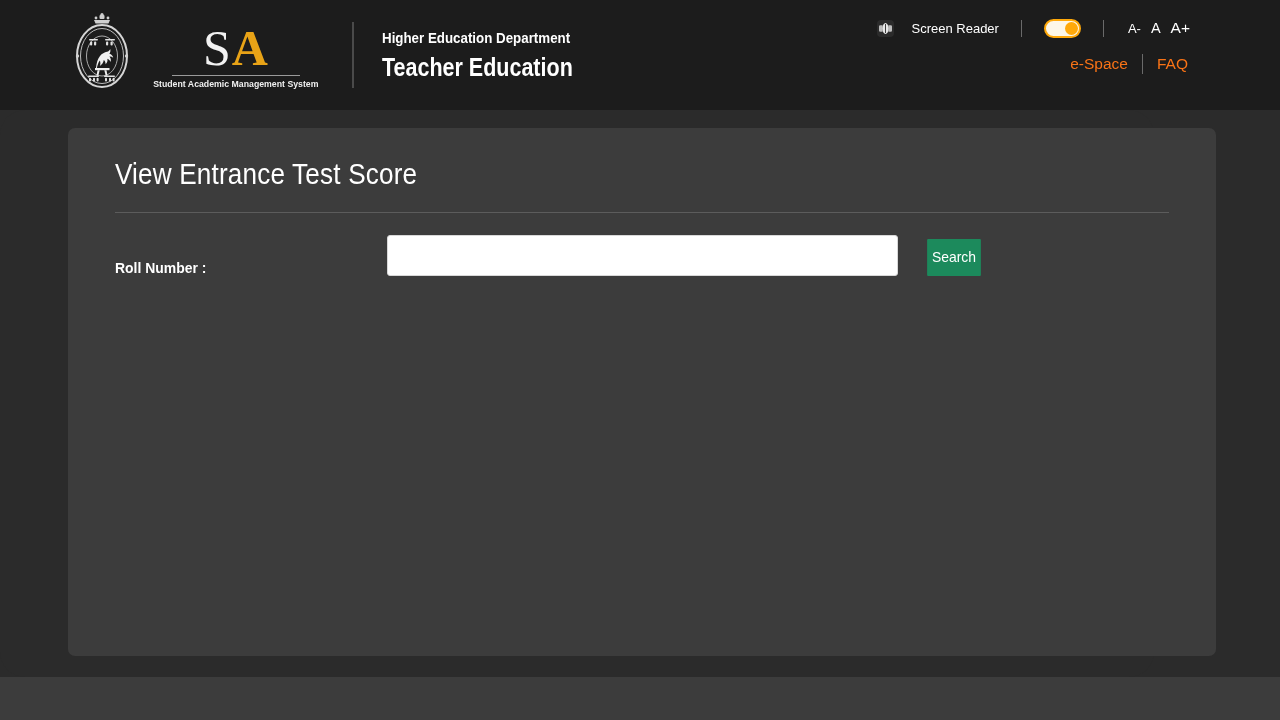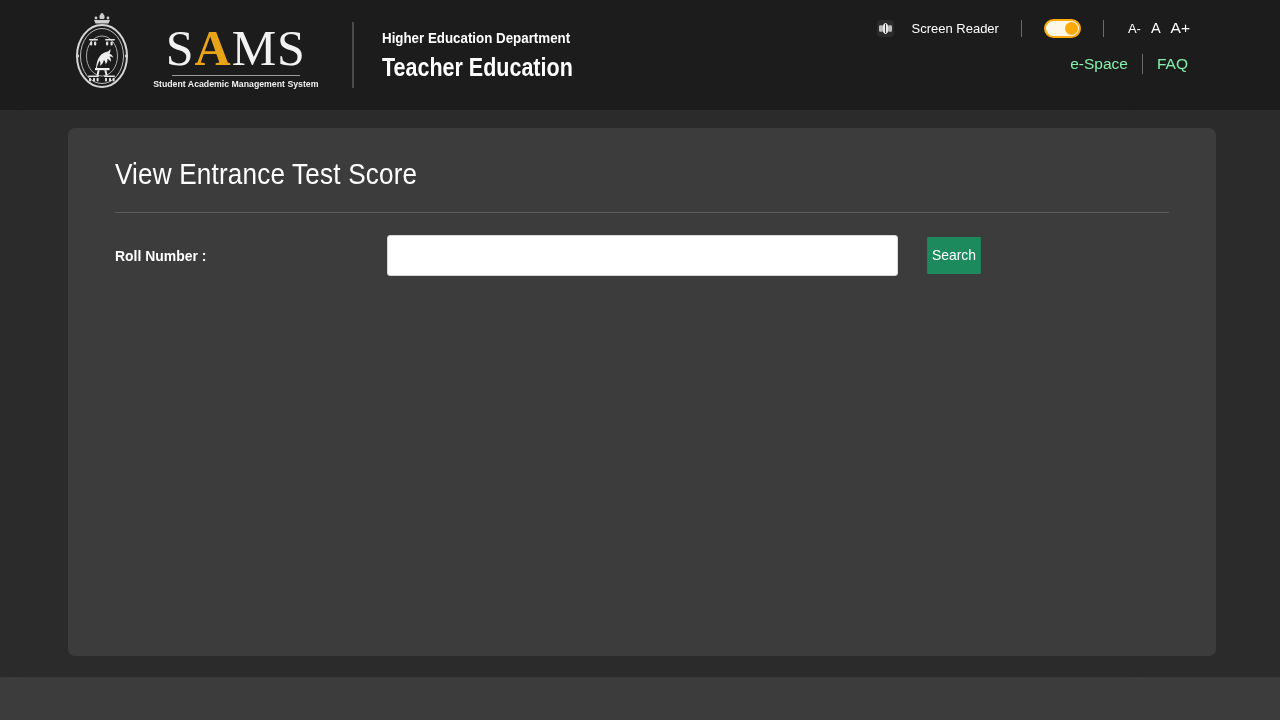--- a/index.html
+++ b/index.html
@@ -179,21 +179,21 @@
   .fs-normal { font-size: 14.5px; }
   .fs-plus { font-size: 15.5px; }
 
   .nav-row {
     display: flex;
     align-items: center;
     margin-top: 6px;
     margin-right: 2px;
   }
   .nav-row a {
-    color: #86efac;
+    color: #f97316;
     text-decoration: none;
     font-size: 15.5px;
     white-space: nowrap;
     text-align: center;
   }
   .nav-pipe {
     width: 1px;
     height: 20px;
     background: #6a6a6a;
     margin: 0 14px;
@@ -229,21 +229,21 @@
 
   .title-rule {
     width: 1054px;
     height: 1px;
     background: #5c5c5c;
     margin-top: 20px;
   }
 
   .form-row {
     display: flex;
-    align-items: center;
+    align-items: flex-end;
     margin-top: 22px;
   }
 
   .field-label {
     width: 272px;
     flex: 0 0 272px;
     font-size: 15px;
     font-weight: 700;
     color: #ffffff;
     transform: scaleX(0.93);
@@ -343,21 +343,20 @@
           <rect x="37" y="65.8" width="2" height="3.6" rx="1"></rect>
           <rect x="40.6" y="65.8" width="2" height="3.6" rx="1"></rect>
         </g>
       </svg>
     </div>
 
     <div class="sams-block">
       <div class="sams-word">
         <span>S</span>
           <span class="gold">A</span>
-          <span>MS</span>
       </div>
       <div class="sams-rule"></div>
       <div class="sams-tagline">Student Academic Management System</div>
     </div>
 
     <div class="v-divider"></div>
 
     <div class="dept-block">
       <div class="dept-small">Higher Education Department</div>
       <div class="dept-big">Teacher Education</div>

